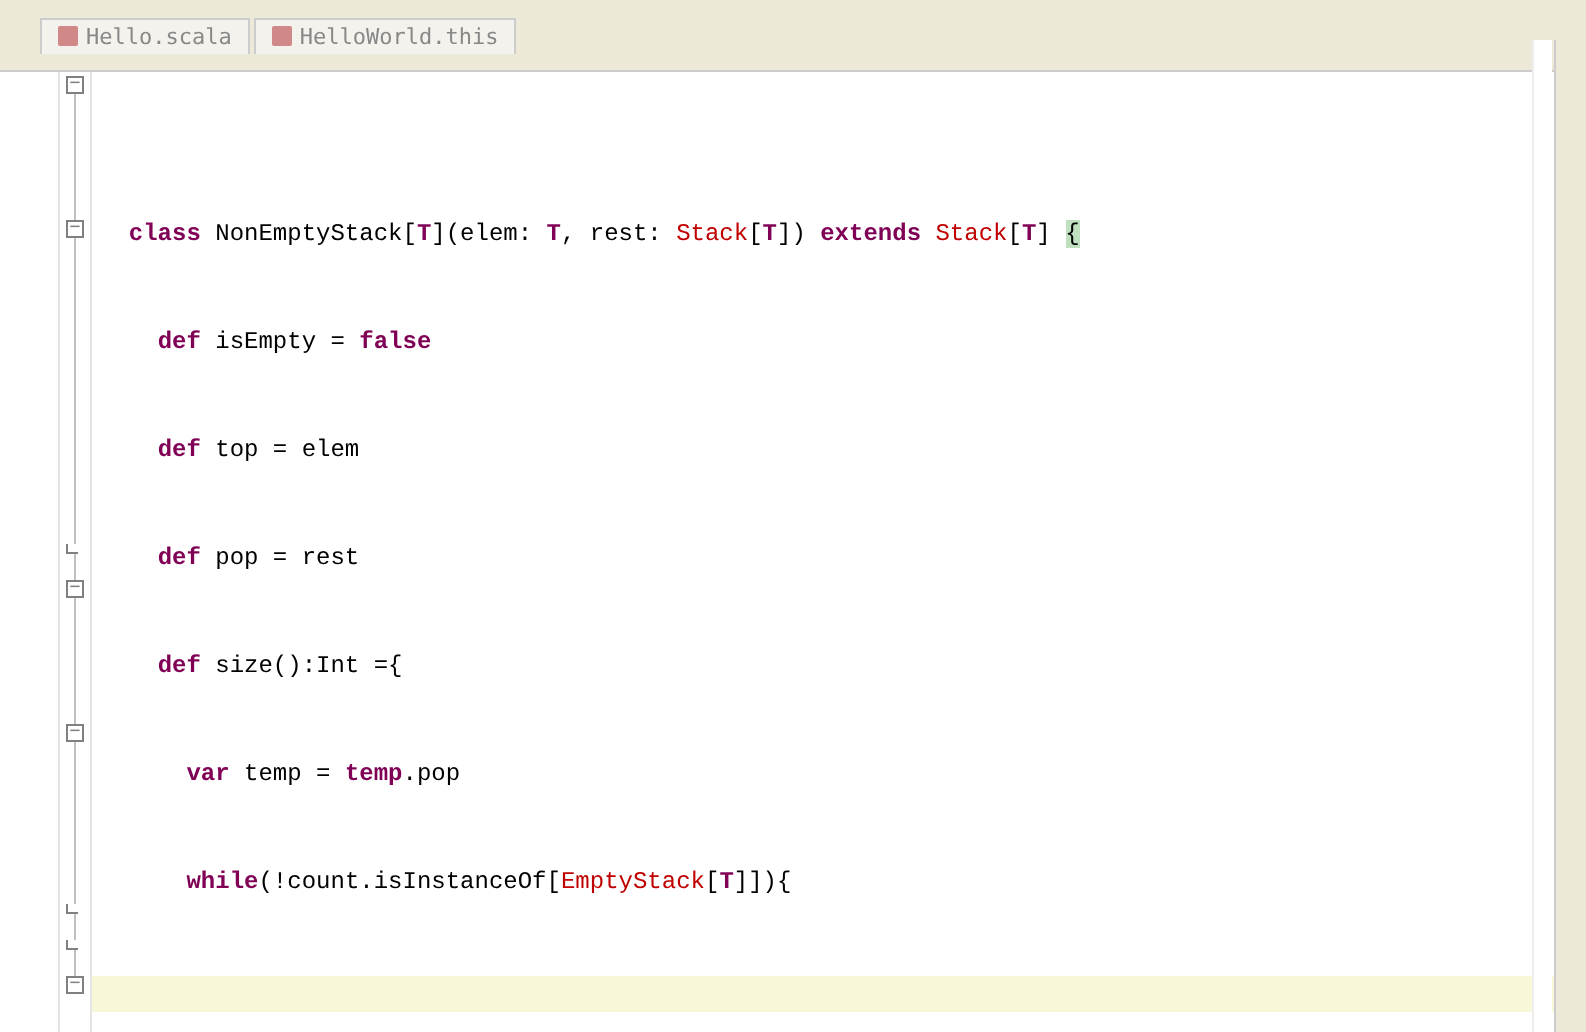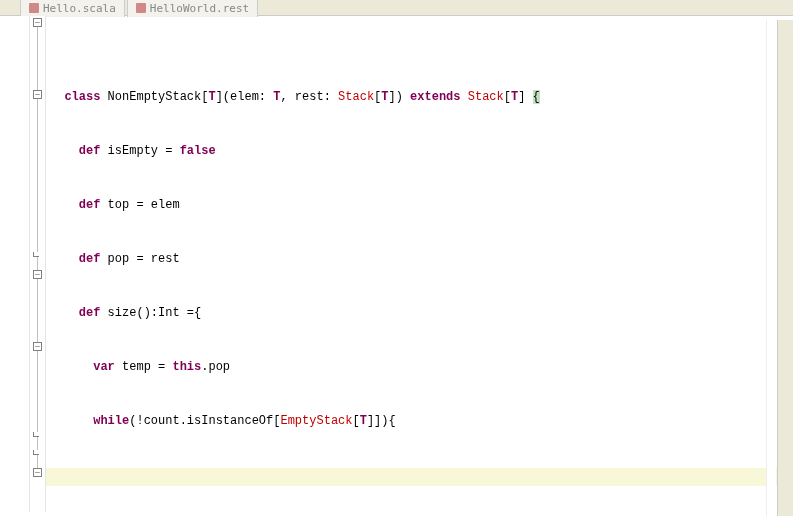--- a/index.html
+++ b/index.html
@@ -6,21 +6,21 @@
   body {
     font-family: "SimSun", Consolas, monospace;
     font-size: 12px;
     background: #fff;
     width: 793px;
     height: 516px;
     overflow: hidden;
     position: relative;
   }
   .tabs {
-    height: 16px;
+    height: 36px;
     background: #ece9d8;
     border-bottom: 1px solid #ccc;
     display: flex;
     align-items: center;
     padding-left: 20px;
     color: #888;
     font-size: 11px;
   }
   .tab {
     padding: 2px 8px;
@@ -105,21 +105,21 @@
 </head>
 <body>
 
 <div class="tabs">
   <div class="tab">
     <span class="tab-icon"></span>
     <span>Hello.scala</span>
   </div>
   <div class="tab">
     <span class="tab-icon"></span>
-    <span>HelloWorld.rest</span>
+    <span>HelloWorld.this</span>
   </div>
 </div>
 
 <div class="main">
   <div class="margin-bar"></div>
   <div class="gutter">
     <div class="fold-line" style="top:11px;height:445px"></div>
     <div class="fold" style="top:2px"><span>−</span></div>
     <div class="fold" style="top:74px"><span>−</span></div>
     <div class="fold" style="top:236px;border:none;border-bottom:1px solid #808080;border-left:1px solid #808080;height:5px;width:6px"></div>
@@ -131,21 +131,21 @@
   </div>
 
   <div class="code-area">
     <div class="highlight-line" style="top:452px"></div>
 
     <div class="line">  <span class="kw">class</span><span> NonEmptyStack[</span><span class="type">T</span><span>](elem: </span><span class="type">T</span><span>, rest: </span><span class="id-red">Stack</span><span>[</span><span class="type">T</span><span>]) </span><span class="kw">extends</span><span> </span><span class="id-red">Stack</span><span>[</span><span class="type">T</span><span>] </span><span class="bracket-hl">{</span></div>
     <div class="line">    <span class="kw">def</span><span> isEmpty = </span><span class="kw">false</span></div>
     <div class="line">    <span class="kw">def</span><span> top = elem</span></div>
     <div class="line">    <span class="kw">def</span><span> pop = rest</span></div>
     <div class="line">    <span class="kw">def</span><span> size():Int ={</span></div>
-    <div class="line">      <span class="kw">var</span><span> temp = </span><span class="kw">this</span><span>.pop</span></div>
+    <div class="line">      <span class="kw">var</span><span> temp = </span><span class="kw">temp</span><span>.pop</span></div>
     <div class="line">      <span class="kw">while</span><span>(!count.isInstanceOf[</span><span class="id-red">EmptyStack</span><span>[</span><span class="type">T</span><span>]]){</span></div>
     
     
     
     
     
     
     
     
     

